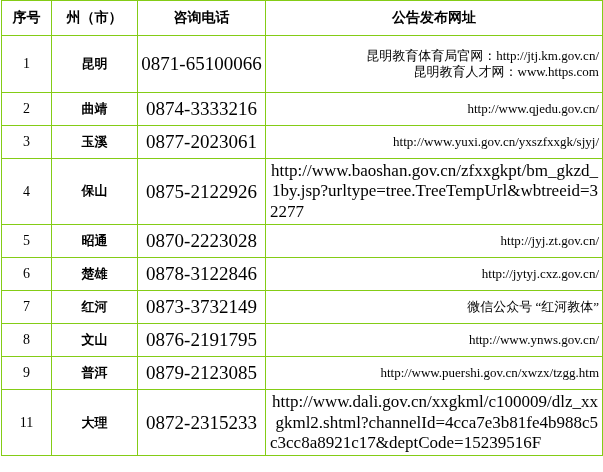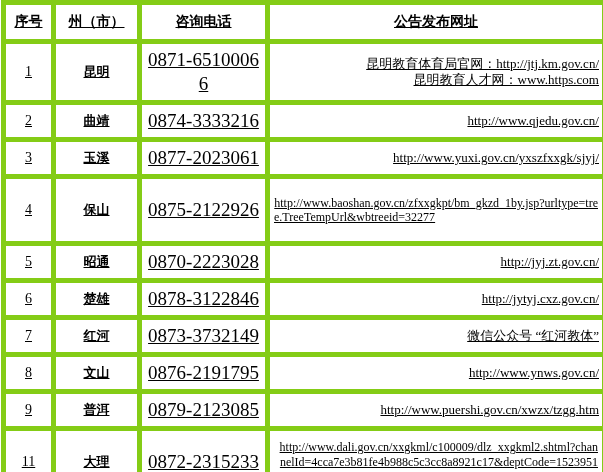--- a/index.html
+++ b/index.html
@@ -19,29 +19,28 @@
     box-sizing: border-box;
   }
   table.contact-table {
     border-collapse: collapse;
     width: 601px;
     margin-left: 1px;
     table-layout: fixed;
   }
   table.contact-table th,
   table.contact-table td {
-    border: 5px solid #84cc16;
+    border: 1px solid #84cc16;
     text-align: center;
     vertical-align: middle;
     padding: 2px 3px;
     line-height: 1.25;
     word-wrap: break-word;
     overflow-wrap: break-word;
     word-break: break-all;
-    text-decoration: underline;
   }
   table.contact-table th {
     font-weight: bold;
     font-size: 14px;
     height: 30px;
   }
   col.c-index { width: 50px; }
   col.c-city  { width: 86px; }
   col.c-phone { width: 128px; }
   col.c-url   { width: 337px; }
@@ -54,21 +53,21 @@
     font-size: 13px;
     font-weight: bold;
   }
   td.phone {
     font-size: 19px;
   }
   td.url {
     font-size: 13px;
   }
   td.url.small {
-    font-size: 12px;
+    font-size: 17px;
     line-height: 1.2;
     word-break: break-all;
     text-align: justify;
     text-align-last: justify;
     padding-left: 4px;
     padding-right: 4px;
   }
   td.url .line {
     display: block;
     text-align: right;

